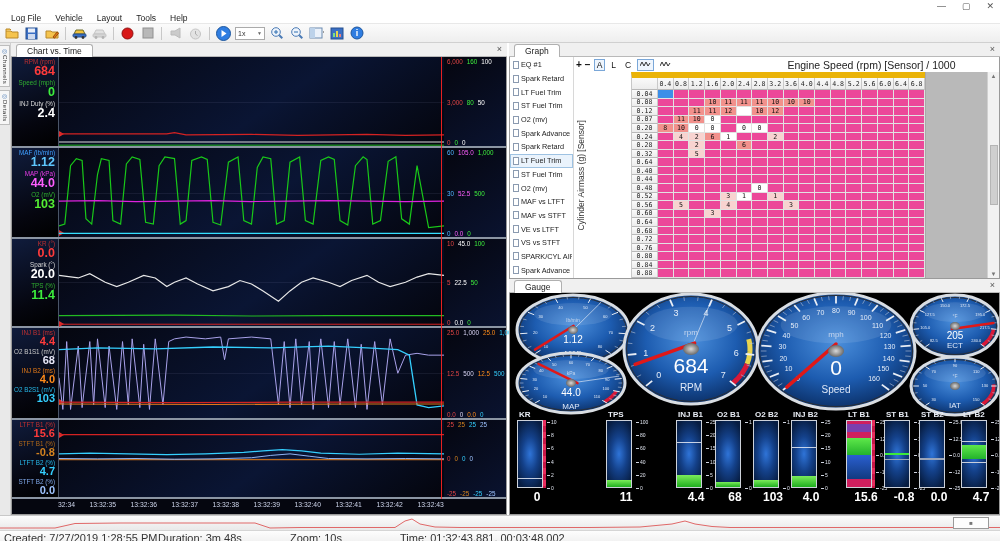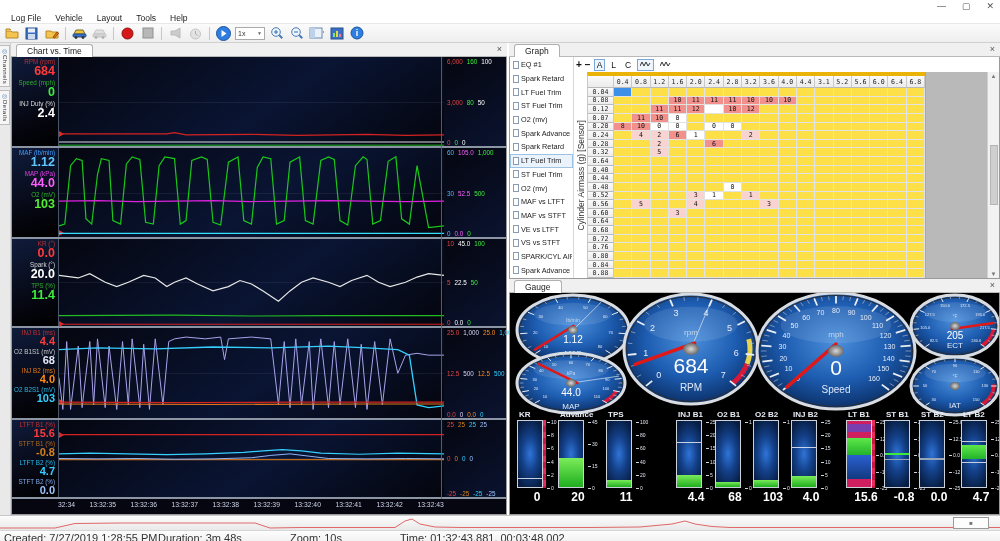--- a/index.html
+++ b/index.html
@@ -54,21 +54,21 @@
   .snitem.sel{background:#eaf3fc;border:1px solid #9ec2e2;}
   .graphright{flex:1;display:flex;flex-direction:column;overflow:hidden;}
   .gtoolbar{height:15px;display:flex;align-items:center;gap:3px;padding-left:2px;position:relative;}
   .gtb{font-size:10px;color:#111;font-weight:bold;line-height:10px;}
   .gtbx{font-size:8.5px;color:#111;padding:0 2px;border:1px solid transparent;}
   .gtbx.on{border:1px solid #7aa7d8;background:#eef5fd;}
   .gtitle{position:absolute;left:200px;right:30px;text-align:center;font-size:10.5px;color:#222;}
   .tablearea{flex:1;display:flex;overflow:hidden;position:relative;}
   .vlabel{width:13px;display:flex;align-items:center;justify-content:center;}
   .vlabel span{writing-mode:vertical-rl;transform:rotate(180deg);font-size:8.5px;color:#333;white-space:nowrap;}
-  .grid{flex:1;display:grid;border-left:1px solid #c8c8c8;border-top:4px solid #eab308;background:#fde047;}
+  .grid{flex:1;display:grid;border-left:1px solid #c8c8c8;border-top:6px solid #eab308;background:#ec4899;margin-left:44px;}
   .cell{border-right:1px solid #e2e2e2;border-bottom:1px solid #e2e2e2;font-family:"DejaVu Sans Mono",monospace;font-size:6.6px;display:flex;align-items:center;justify-content:center;color:#111;overflow:hidden;}
   .cell.hdr{background:linear-gradient(#fafafa,#ececec);border-right:1px solid #c9c9c9;border-bottom:1px solid #b9b9b9;color:#222;}
   .grayfill{width:62px;background:#b9b9b9;border-left:1px solid #a8a8a8;}
   .vscroll{width:12px;background:#f2f2f2;border-left:1px solid #d0d0d0;display:flex;flex-direction:column;justify-content:space-between;align-items:center;}
   .vscroll span{font-size:6px;color:#777;padding:1px 0;}
   .vthumb{width:8px;flex:0 0 60px;background:#cfcfcf;border:1px solid #b5b5b5;margin:1px 0;}
   
   .gaugepanel{height:236px;display:flex;flex-direction:column;background:#fef9c3;}
   .gaugebody{flex:1;position:relative;background:#000;border:1px solid #9a9a9a;border-top:none;overflow:hidden;}
   .gaugebody>svg{position:absolute;left:0;top:0;}
@@ -525,39 +525,40 @@
                 <span class="gtb">−</span>
                 <span class="gtbx on">A</span>
                 <span class="gtbx">L</span>
                 <span class="gtbx">C</span>
                 <span class="gtbx on"><svg width="11" height="8">
                     <polyline points="0,6 2,2 4,6 6,2 8,6 10,3" fill="none" stroke="#333" stroke-width="1"></polyline>
                   </svg></span>
                 <span class="gtbx"><svg width="11" height="8">
                     <polyline points="0,6 2,2 4,6 6,2 8,6 10,3" fill="none" stroke="#333" stroke-width="1"></polyline>
                   </svg></span>
+                <span class="gtitle">Engine Speed (rpm) [Sensor] / 1000</span>
             </div>
             <div class="tablearea">
               <div class="vlabel">
                   <span>Cylinder Airmass (g) [Sensor]</span>
                 </div>
               <div class="grid" id="heatgrid" style="grid-template-columns: 26px repeat(17, 1fr); grid-template-rows: 12px repeat(22, 1fr);">
                   <div class="cell hdr"></div>
                   <div class="cell hdr">0.4</div>
                   <div class="cell hdr">0.8</div>
                   <div class="cell hdr">1.2</div>
                   <div class="cell hdr">1.6</div>
                   <div class="cell hdr">2.0</div>
                   <div class="cell hdr">2.4</div>
                   <div class="cell hdr">2.8</div>
                   <div class="cell hdr">3.2</div>
                   <div class="cell hdr">3.6</div>
                   <div class="cell hdr">4.0</div>
                   <div class="cell hdr">4.4</div>
-                  <div class="cell hdr">3.1</div>
+                  <div class="cell hdr">4.8</div>
                   <div class="cell hdr">5.2</div>
                   <div class="cell hdr">5.6</div>
                   <div class="cell hdr">6.0</div>
                   <div class="cell hdr">6.4</div>
                   <div class="cell hdr">6.8</div>
                   <div class="cell hdr">0.04</div>
                   <div class="cell" style="background: rgb(61, 143, 232); color: rgb(255, 255, 255);"></div>
                   <div class="cell"></div>
                   <div class="cell"></div>
                   <div class="cell"></div>
@@ -1304,47 +1305,20 @@
                       <em>2</em>
                     </div>
                     <div class="btick" style="top:66px">
                       <i></i>
                       <em>0</em>
                     </div>
                   </div>
                 </div>
                 <div class="bval">0</div>
               </div>
-              <div class="barg" style="left: 48px;">
-                <div class="blabel">Advance</div>
-                <div class="bwrap">
-                  <div class="bbox">
-                    <div class="bfill" style="height:44%"></div>
-                  </div>
-                  <div class="bticks">
-                    <div class="btick" style="top:0px">
-                      <i></i>
-                      <em>45</em>
-                    </div>
-                    <div class="btick" style="top:22px">
-                      <i></i>
-                      <em>30</em>
-                    </div>
-                    <div class="btick" style="top:44px">
-                      <i></i>
-                      <em>15</em>
-                    </div>
-                    <div class="btick" style="top:66px">
-                      <i></i>
-                      <em>0</em>
-                    </div>
-                  </div>
-                </div>
-                <div class="bval">20</div>
-              </div>
               <div class="barg" style="left: 96px;">
                 <div class="blabel">TPS</div>
                 <div class="bwrap">
                   <div class="bbox">
                     <div class="bfill" style="height:11%"></div>
                   </div>
                   <div class="bticks">
                     <div class="btick" style="top:0px">
                       <i></i>
                       <em>100</em>

